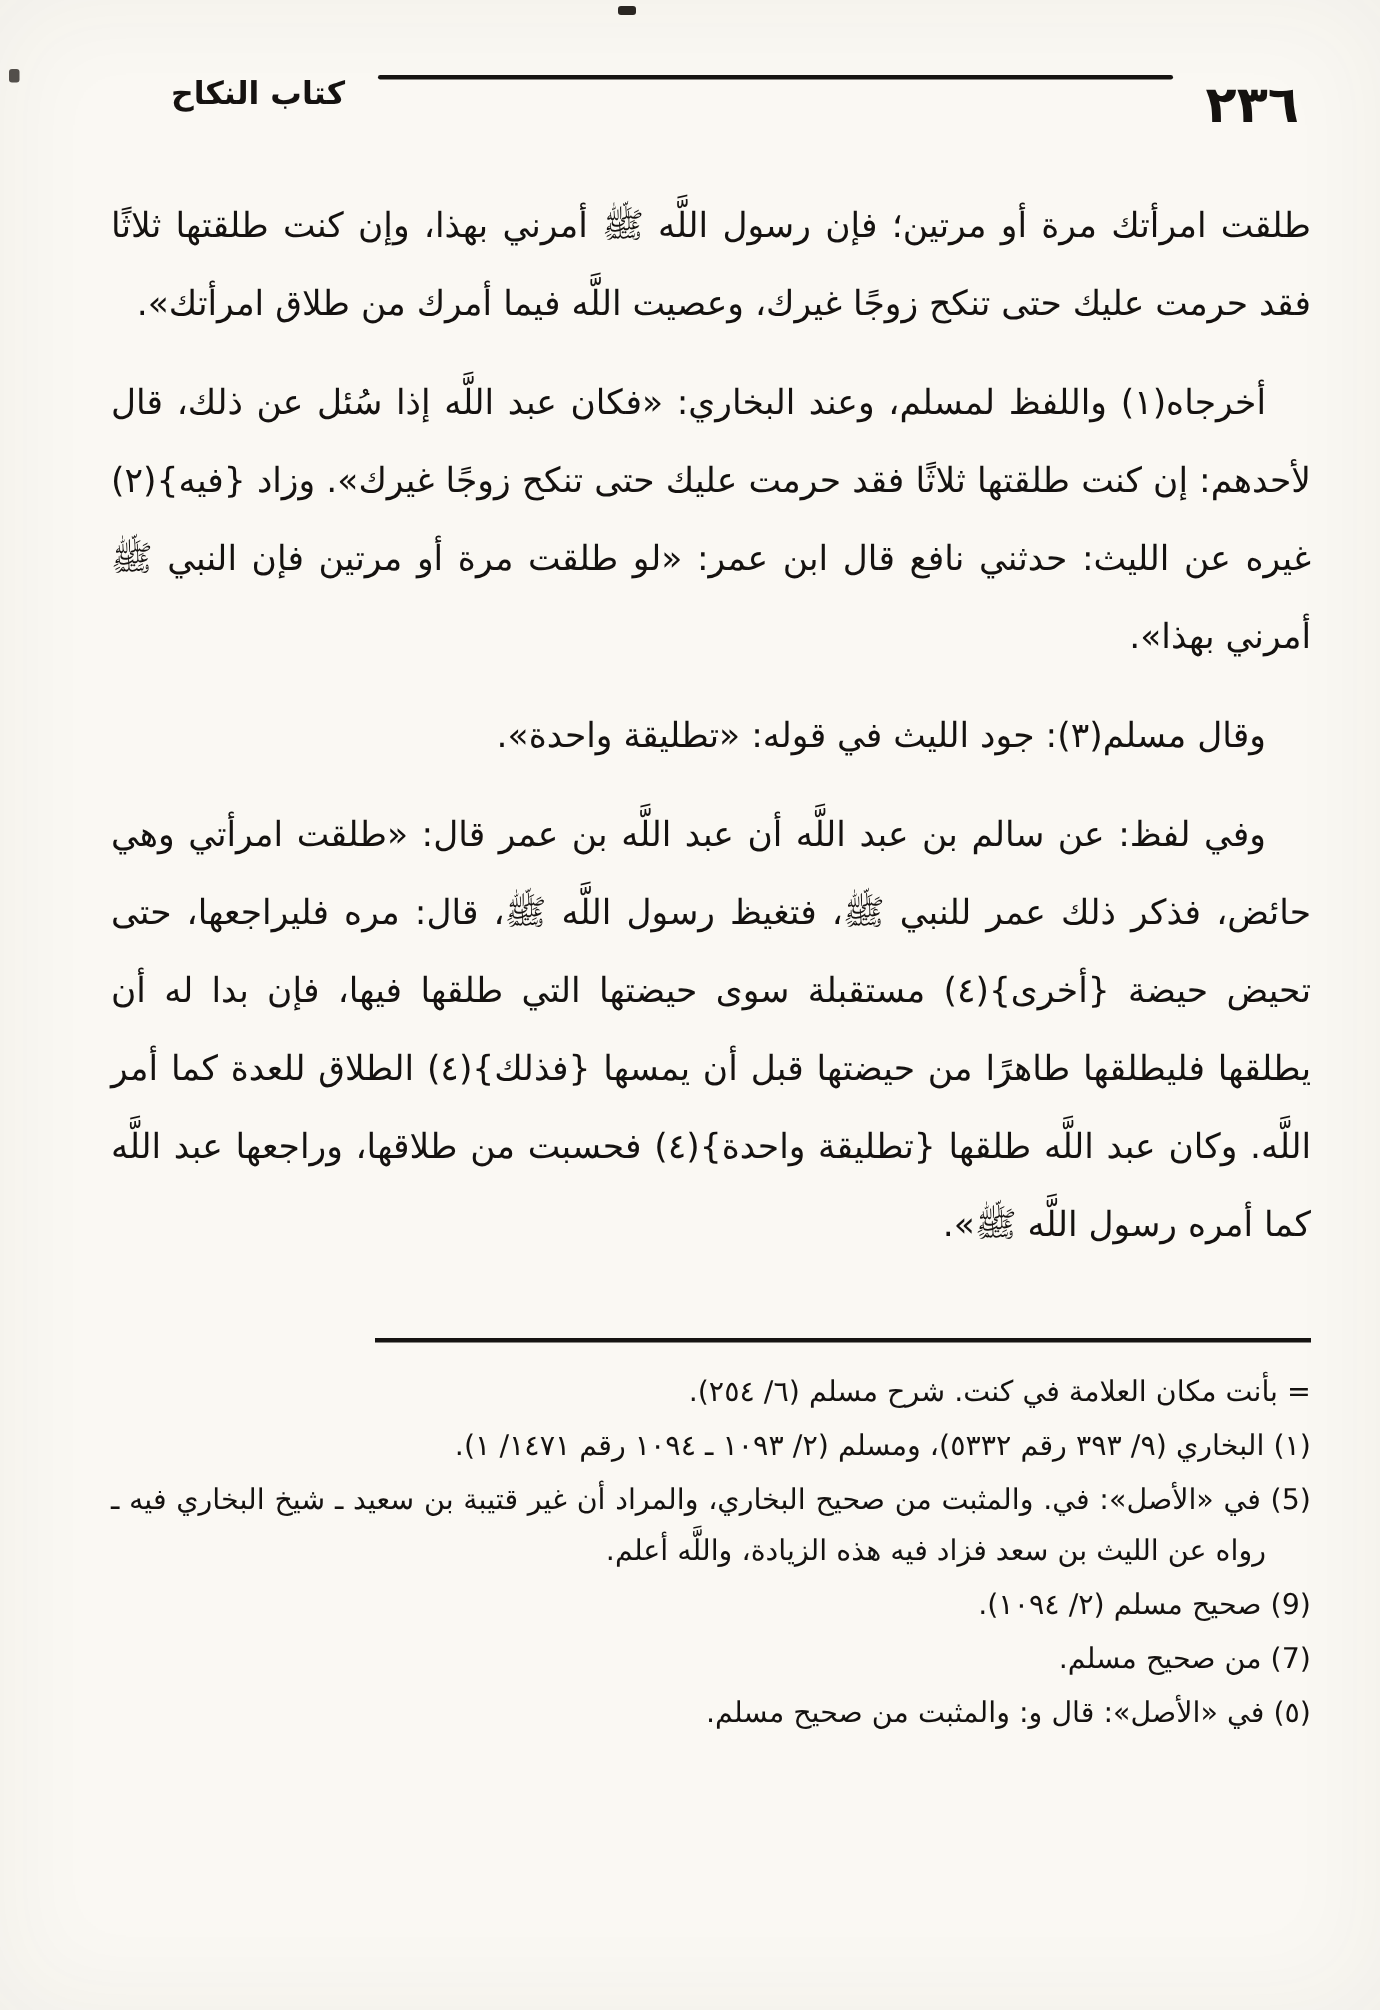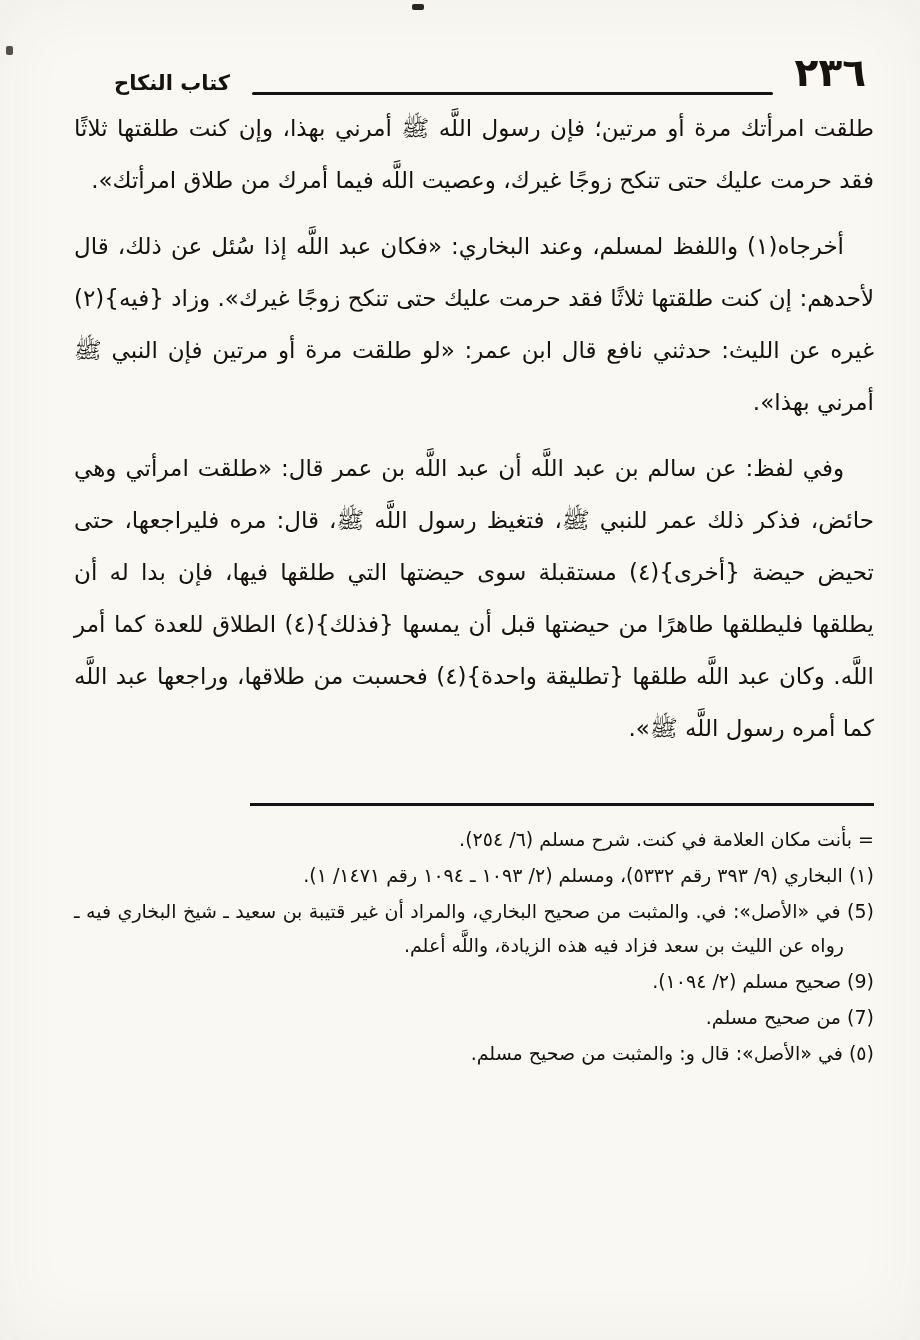--- a/index.html
+++ b/index.html
@@ -13,40 +13,40 @@
     font-family: "DejaVu Sans", "DejaVu Serif", sans-serif;
     direction: rtl;
     padding: 50px 46px 30px 74px;
     overflow: hidden;
     box-shadow: inset 0 0 70px rgba(60,50,40,0.05);
   }
   
   .page-header {
     direction: ltr;
     display: flex;
-    align-items: flex-end;
+    align-items: flex-start;
     gap: 22px;
     padding: 0 8px 0 40px;
-    margin-bottom: 8px;
+    margin-bottom: 36px;
   }
   .header-title {
     font-weight: bold;
     font-size: 21px;
     white-space: nowrap;
     direction: rtl;
   }
   .header-rule {
     flex: 1;
     height: 3px;
     background: #161412;
     border-radius: 2px;
   }
   .page-number {
     font-weight: bold;
-    font-size: 39px;
+    font-size: 34px;
     letter-spacing: 1px;
     white-space: nowrap;
   }
   
   .body-text {
     font-size: 23px;
     line-height: 2.26;
     text-align: justify;
     text-justify: inter-word;
   }
@@ -91,20 +91,21 @@
 
   <header class="page-header">
     <span class="header-title">كتاب النكاح</span>
     <span class="header-rule"></span>
     <span class="page-number">٢٣٦</span>
   </header>
 
   <main class="body-text">
     <p class="para">طلقت امرأتك مرة أو مرتين؛ فإن رسول اللَّه ﷺ أمرني بهذا، وإن كنت طلقتها ثلاثًا فقد حرمت عليك حتى تنكح زوجًا غيرك، وعصيت اللَّه فيما أمرك من طلاق امرأتك».</p>
     <p class="para indent">أخرجاه(١) واللفظ لمسلم، وعند البخاري: «فكان عبد اللَّه إذا سُئل عن ذلك، قال لأحدهم: إن كنت طلقتها ثلاثًا فقد حرمت عليك حتى تنكح زوجًا غيرك». وزاد {فيه}(٢) غيره عن الليث: حدثني نافع قال ابن عمر: «لو طلقت مرة أو مرتين فإن النبي ﷺ أمرني بهذا».</p>
+    <p class="para indent">وقال مسلم(٣): جود الليث في قوله: «تطليقة واحدة».</p>
     <p class="para indent"><span>وفي لفظ: عن سالم بن عبد اللَّه أن عبد اللَّه بن عمر قال: «طلقت امرأتي وهي حائض، فذكر ذلك عمر للنبي ﷺ، فتغيظ رسول اللَّه ﷺ، قال: </span><span class="bold">مره فليراجعها، حتى تحيض حيضة {أخرى}(٤) مستقبلة سوى حيضتها التي طلقها فيها، فإن بدا له أن يطلقها فليطلقها طاهرًا من حيضتها قبل أن يمسها {فذلك}(٤) الطلاق للعدة كما أمر اللَّه. وكان عبد اللَّه طلقها {تطليقة واحدة}(٤)</span><span> فحسبت من طلاقها، وراجعها عبد اللَّه كما أمره رسول اللَّه ﷺ».</span></p>
   </main>
 
   <footer class="footnote-area">
     <div class="footnote-rule"></div>
     <div class="footnotes">
       <p class="footnote">= بأنت مكان العلامة في كنت. شرح مسلم (٦/ ٢٥٤).</p>
       <p class="footnote">(١) البخاري (٩/ ٣٩٣ رقم ٥٣٣٢)، ومسلم (٢/ ١٠٩٣ ـ ١٠٩٤ رقم ١٤٧١/ ١).</p>
       <p class="footnote">(5) في «الأصل»: في. والمثبت من صحيح البخاري، والمراد أن غير قتيبة بن سعيد ـ شيخ البخاري فيه ـ رواه عن الليث بن سعد فزاد فيه هذه الزيادة، واللَّه أعلم.</p>
       <p class="footnote">(9) صحيح مسلم (٢/ ١٠٩٤).</p>

